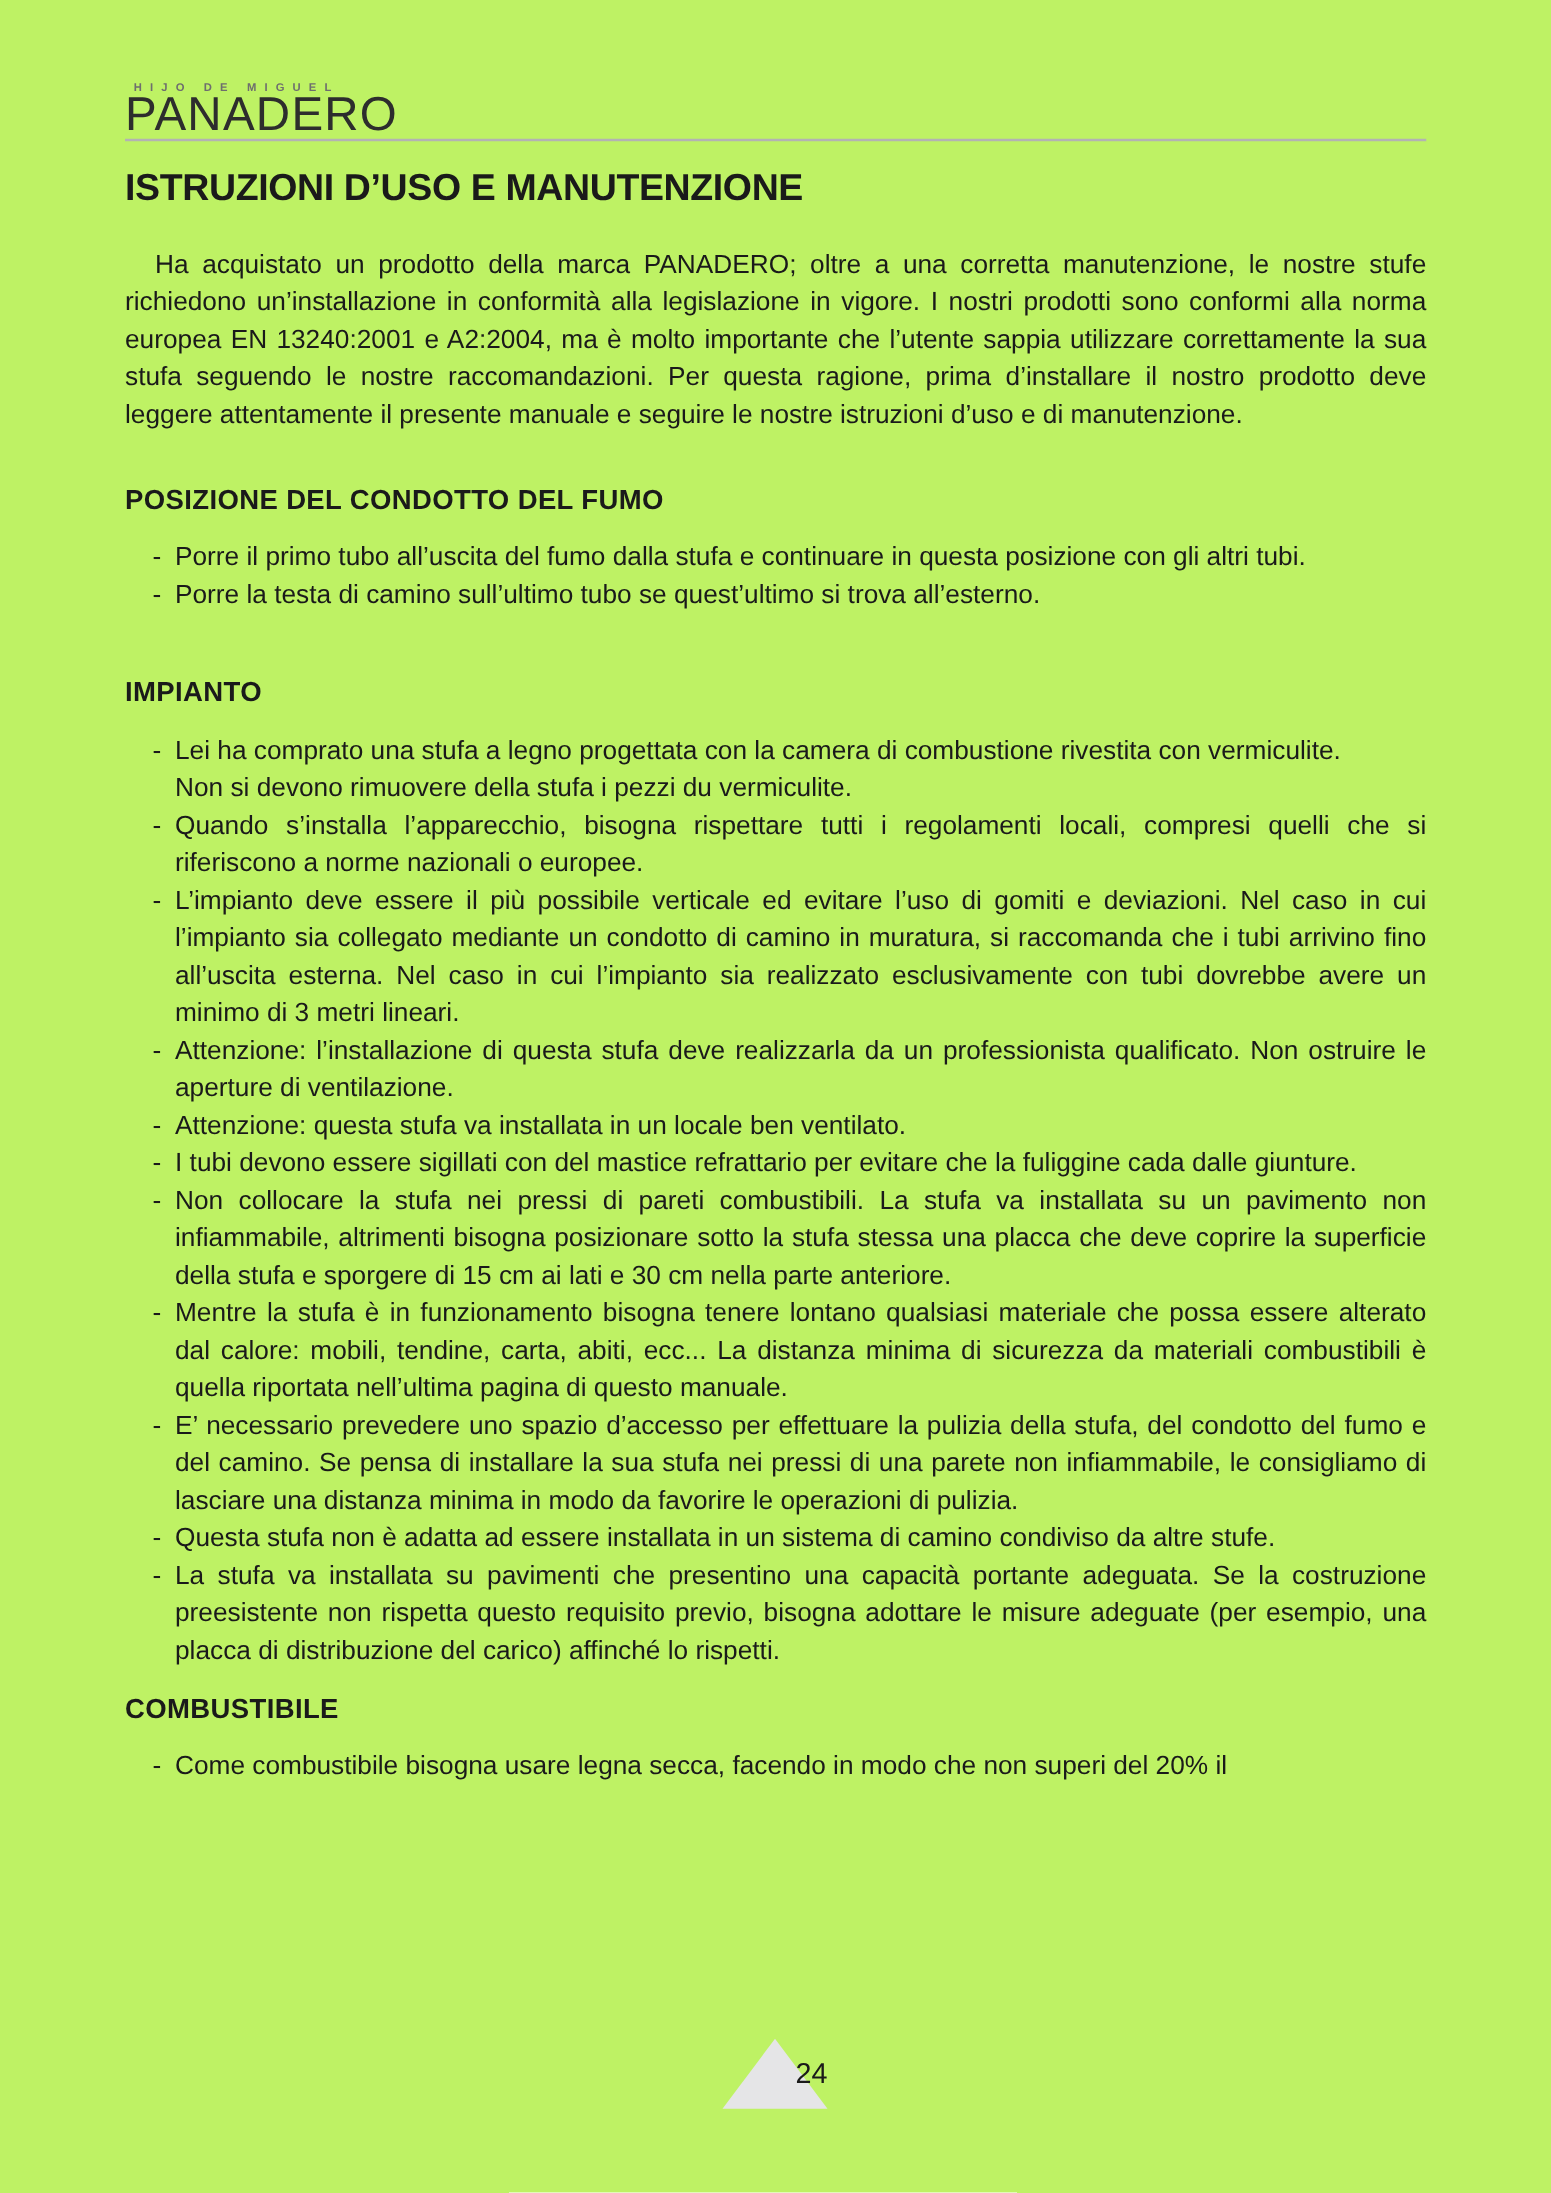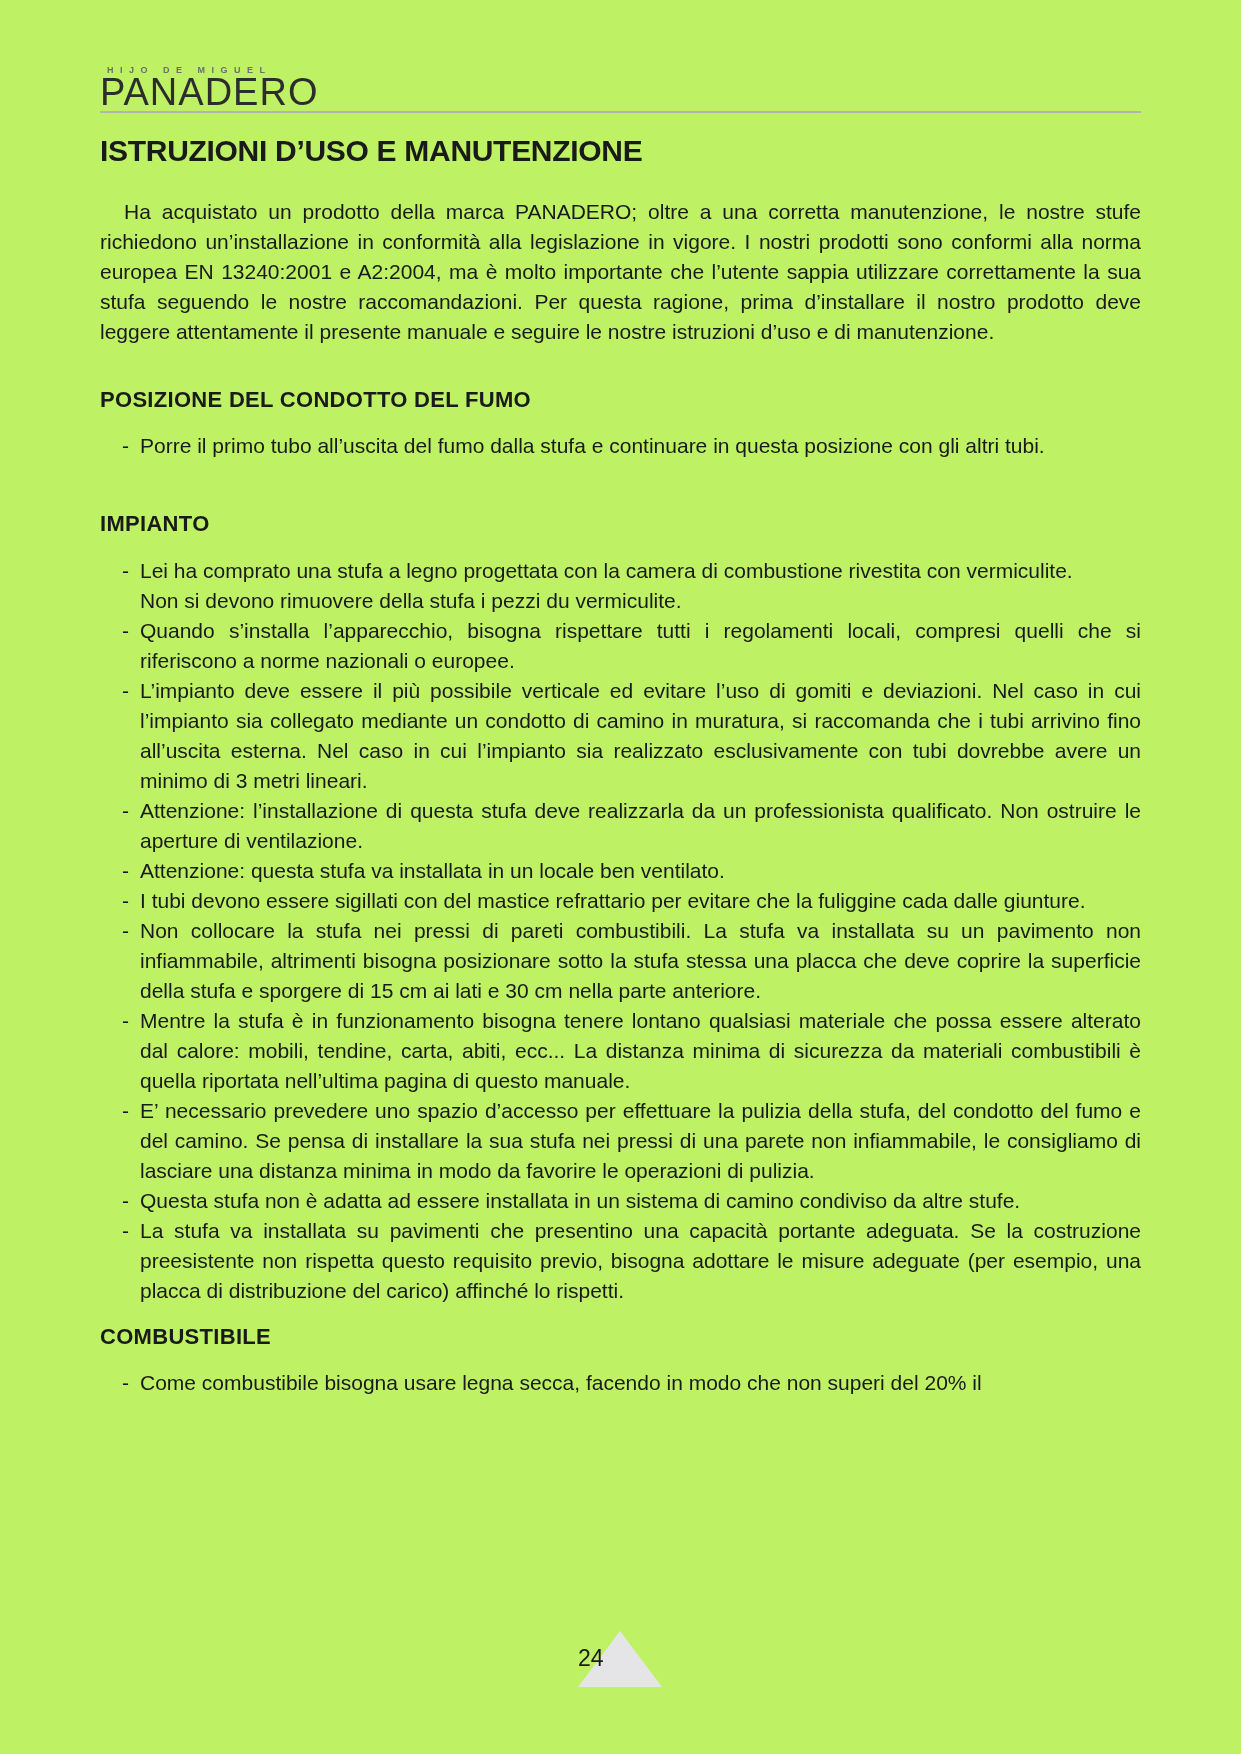--- a/index.html
+++ b/index.html
@@ -93,21 +93,21 @@
     height:0;
     border-left:42px solid transparent;
     border-right:42px solid transparent;
     border-bottom:56px solid #e5e5e7;
   }
   .page-number {
     position:absolute;
     left:578px;
     top:1645px;
     width:84px;
-    text-align:left;
+    text-align:right;
     font-size:23px;
     color:#1a1a1a;
   }
 </style>
 </head>
 <body>
 
 <div class="page">
   <div class="content">
 
@@ -118,20 +118,21 @@
     </div>
 
     <h1 class="page-title">ISTRUZIONI D’USO E MANUTENZIONE</h1>
 
     <p class="intro"><span>Ha acquistato un prodotto della marca PANADERO; oltre a una corretta manutenzione, le nostre stufe richiedono un’installazione in conformità alla legislazione in vigore. I nostri prodotti sono conformi alla norma europea EN 13240:2001 e A2:2004, ma è molto importante che l’utente sappia utilizzare correttamente la sua stufa seguendo le nostre raccomandazioni. </span><span class="bold-part">Per questa ragione, prima d’installare il nostro prodotto deve leggere attentamente il presente manuale e seguire le nostre istruzioni d’uso e di manutenzione.</span></p>
 
     <div class="section">
       <h2 class="section-heading">POSIZIONE DEL CONDOTTO DEL FUMO</h2>
       <ul class="bullet-list">
         <li class="bullet">Porre il primo tubo all’uscita del fumo dalla stufa e continuare in questa posizione con gli altri tubi.</li>
+        <li class="bullet">Porre la testa di camino sull’ultimo tubo se quest’ultimo si trova all’esterno.</li>
       </ul>
     </div>
 
     <div class="section">
       <h2 class="section-heading">IMPIANTO</h2>
       <ul class="bullet-list">
         <li class="bullet">Lei ha comprato una stufa a legno progettata con la camera di combustione rivestita con vermiculite.
 Non si devono rimuovere della stufa i pezzi du vermiculite.</li>
         <li class="bullet">Quando s’installa l’apparecchio, bisogna rispettare tutti i regolamenti locali, compresi quelli che si riferiscono a norme nazionali o europee.</li>
         <li class="bullet">L’impianto deve essere il più possibile verticale ed evitare l’uso di gomiti e deviazioni. Nel caso in cui l’impianto sia collegato mediante un condotto di camino in muratura, si raccomanda che i tubi arrivino fino all’uscita esterna. Nel caso in cui l’impianto sia realizzato esclusivamente con tubi dovrebbe avere un minimo di 3 metri lineari.</li>

